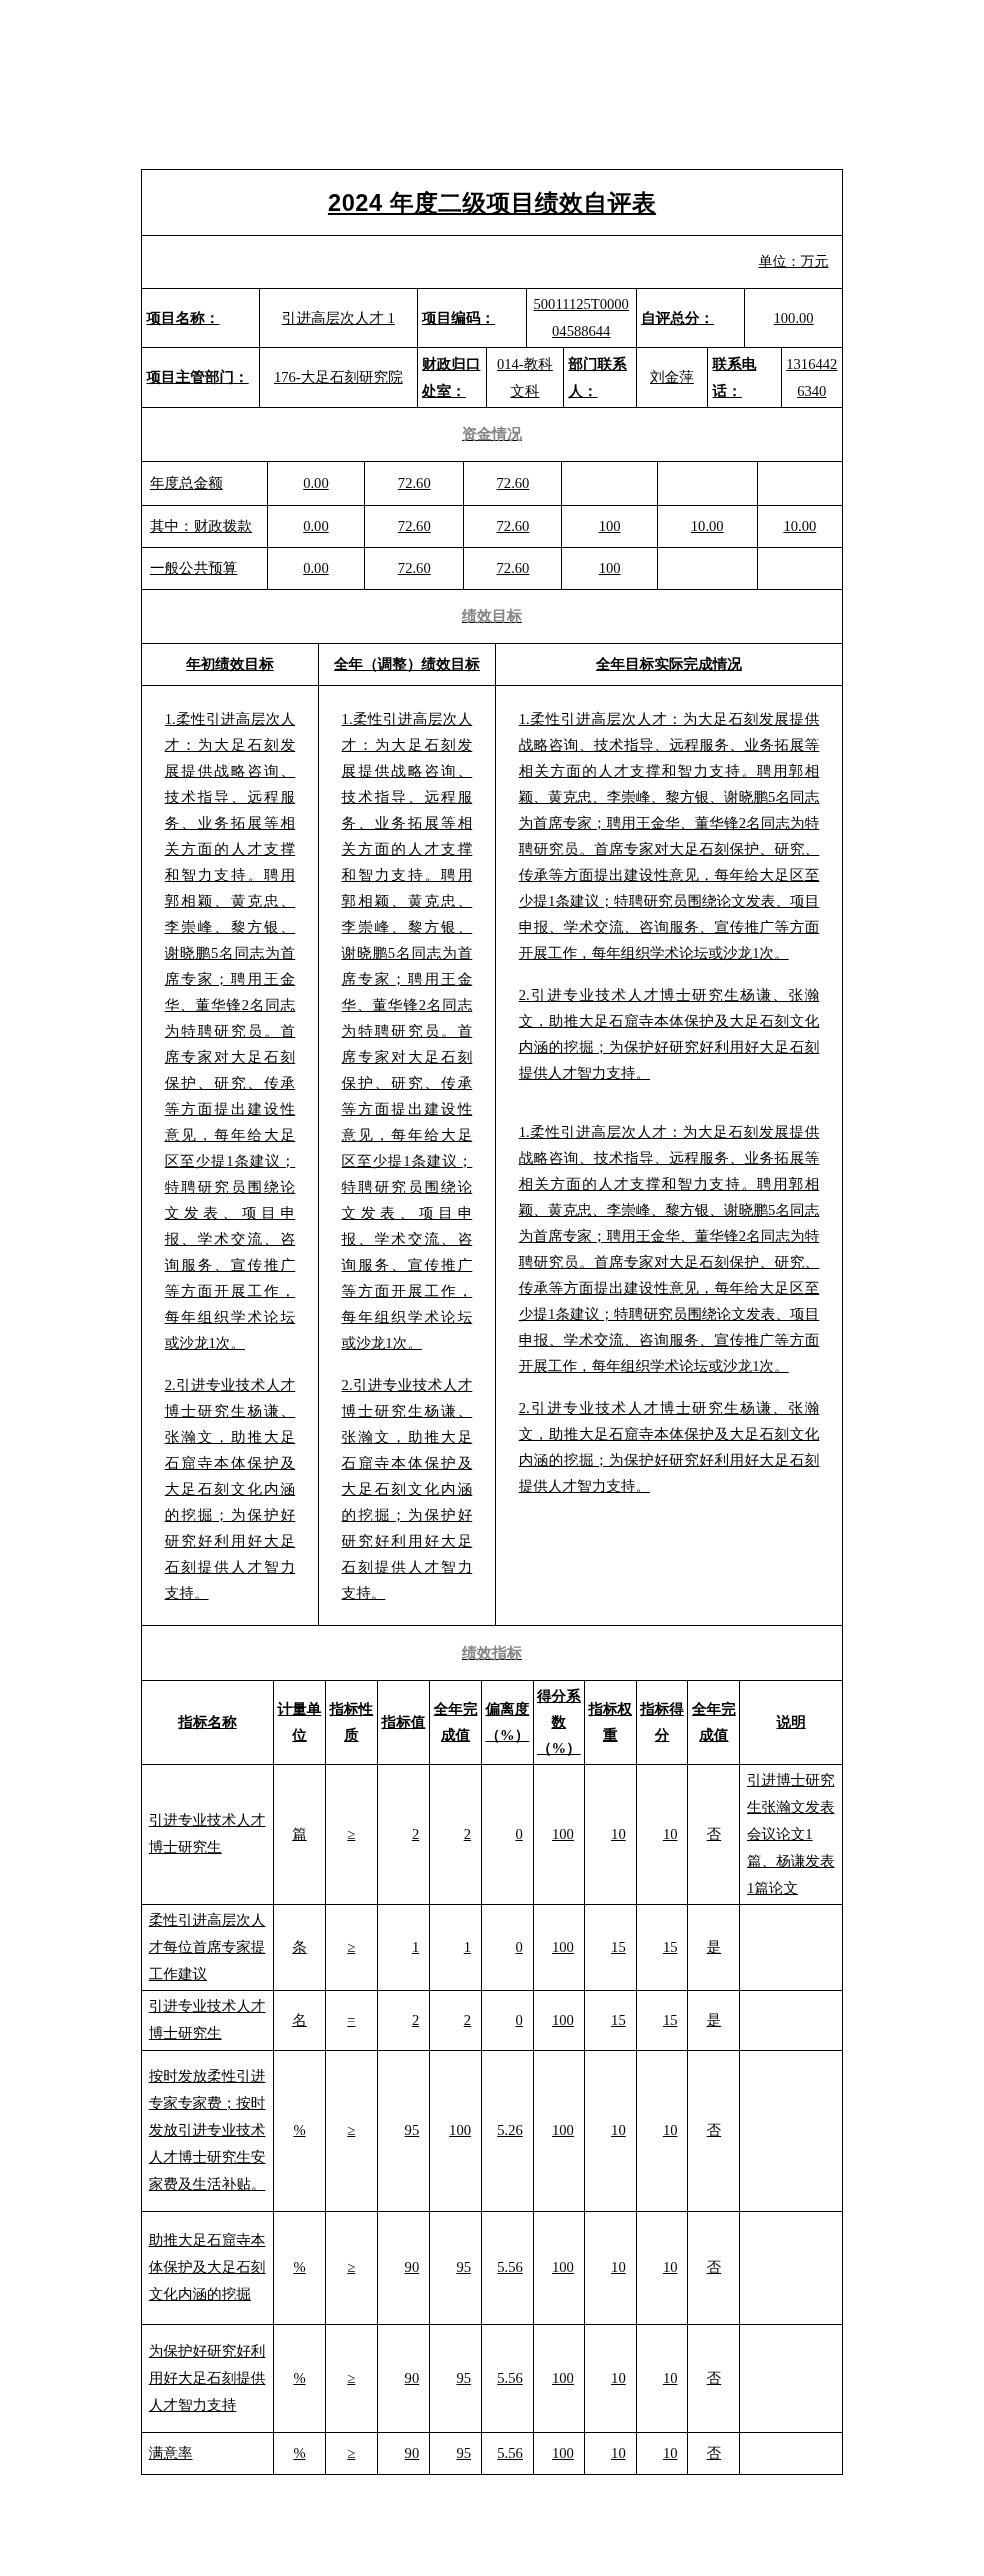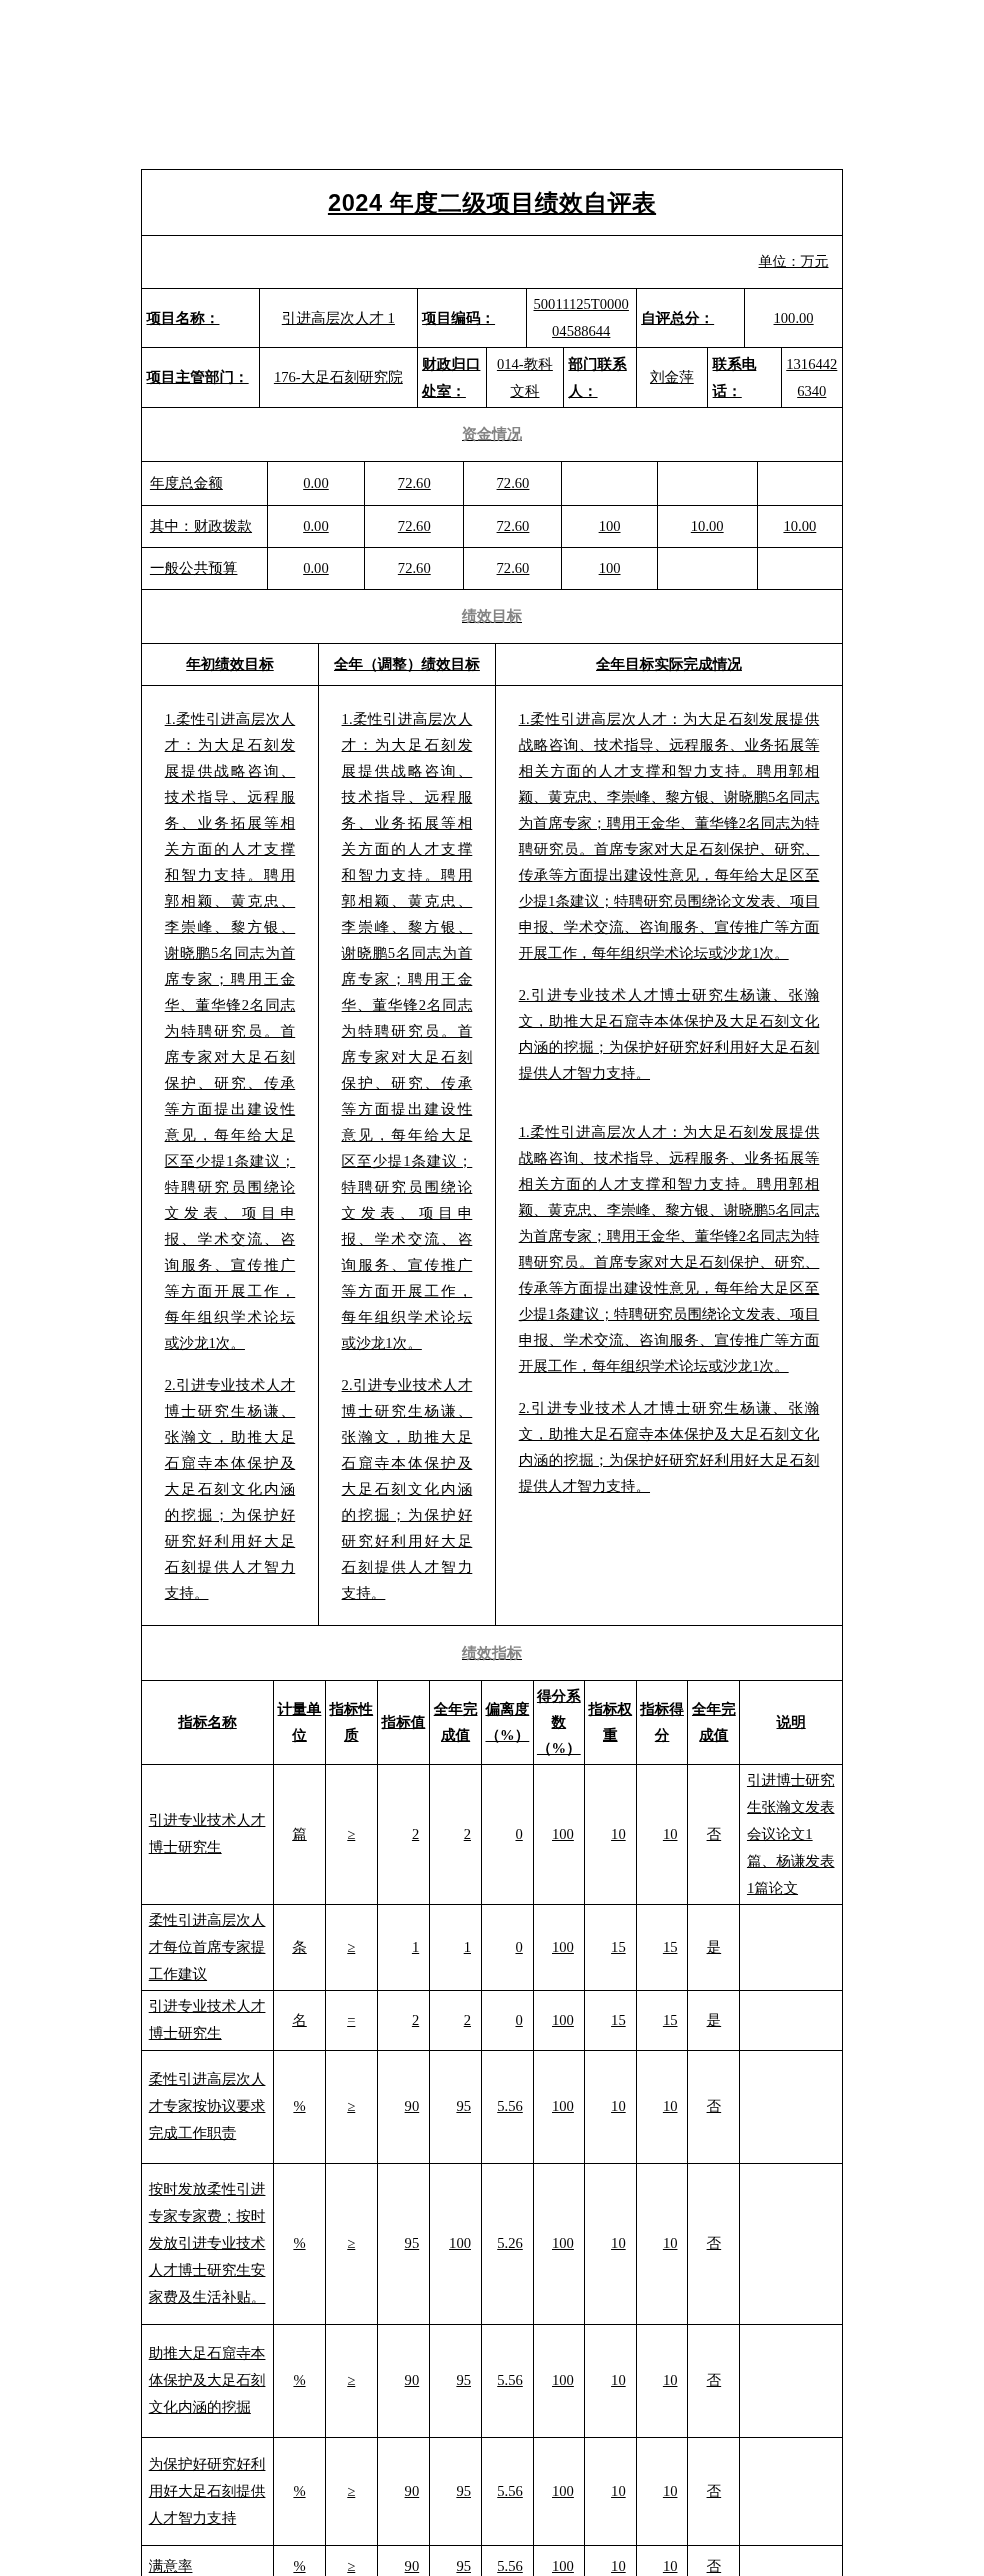--- a/index.html
+++ b/index.html
@@ -286,82 +286,69 @@
           <td class="c2">=</td>
           <td class="c3">2</td>
           <td class="c4">2</td>
           <td class="c5">0</td>
           <td class="c6">100</td>
           <td class="c7">15</td>
           <td class="c8">15</td>
           <td class="c9">是</td>
           <td class="c10"></td>
         </tr>
+        <tr style="height: 161px;">
+          <td class="c0">按时发放柔性引进专家专家费；按时发放引进专业技术人才博士研究生安家费及生活补贴。</td>
+          <td class="c1">%</td>
+          <td class="c2">≥</td>
+          <td class="c3">95</td>
+          <td class="c4">100</td>
+          <td class="c5">5.26</td>
+          <td class="c6">100</td>
+          <td class="c7">10</td>
+          <td class="c8">10</td>
+          <td class="c9">否</td>
+          <td class="c10"></td>
+        </tr>
         <tr style="height: 113px;">
-          <td class="c0">柔性引进高层次人才专家按协议要求完成工作职责</td>
+          <td class="c0">助推大足石窟寺本体保护及大足石刻文化内涵的挖掘</td>
           <td class="c1">%</td>
           <td class="c2">≥</td>
           <td class="c3">90</td>
           <td class="c4">95</td>
           <td class="c5">5.56</td>
           <td class="c6">100</td>
           <td class="c7">10</td>
           <td class="c8">10</td>
           <td class="c9">否</td>
           <td class="c10"></td>
         </tr>
-        <tr style="height: 161px;">
-          <td class="c0">按时发放柔性引进专家专家费；按时发放引进专业技术人才博士研究生安家费及生活补贴。</td>
-          <td class="c1">%</td>
-          <td class="c2">≥</td>
-          <td class="c3">95</td>
-          <td class="c4">100</td>
-          <td class="c5">5.26</td>
-          <td class="c6">100</td>
-          <td class="c7">10</td>
-          <td class="c8">10</td>
-          <td class="c9">否</td>
-          <td class="c10"></td>
-        </tr>
-        <tr style="height: 113px;">
-          <td class="c0">助推大足石窟寺本体保护及大足石刻文化内涵的挖掘</td>
+        <tr style="height: 108px;">
+          <td class="c0">为保护好研究好利用好大足石刻提供人才智力支持</td>
           <td class="c1">%</td>
           <td class="c2">≥</td>
           <td class="c3">90</td>
           <td class="c4">95</td>
           <td class="c5">5.56</td>
           <td class="c6">100</td>
           <td class="c7">10</td>
           <td class="c8">10</td>
           <td class="c9">否</td>
           <td class="c10"></td>
         </tr>
-        <tr style="height: 108px;">
-          <td class="c0">为保护好研究好利用好大足石刻提供人才智力支持</td>
+        <tr style="height: 42px;">
+          <td class="c0">满意率</td>
           <td class="c1">%</td>
           <td class="c2">≥</td>
           <td class="c3">90</td>
           <td class="c4">95</td>
           <td class="c5">5.56</td>
           <td class="c6">100</td>
           <td class="c7">10</td>
           <td class="c8">10</td>
           <td class="c9">否</td>
           <td class="c10"></td>
         </tr>
-        <tr style="height: 42px;">
-          <td class="c0">满意率</td>
-          <td class="c1">%</td>
-          <td class="c2">≥</td>
-          <td class="c3">90</td>
-          <td class="c4">95</td>
-          <td class="c5">5.56</td>
-          <td class="c6">100</td>
-          <td class="c7">10</td>
-          <td class="c8">10</td>
-          <td class="c9">否</td>
-          <td class="c10"></td>
-        </tr>
       </tbody>
   </table>
 
 </div>
 
 
 </body></html>

